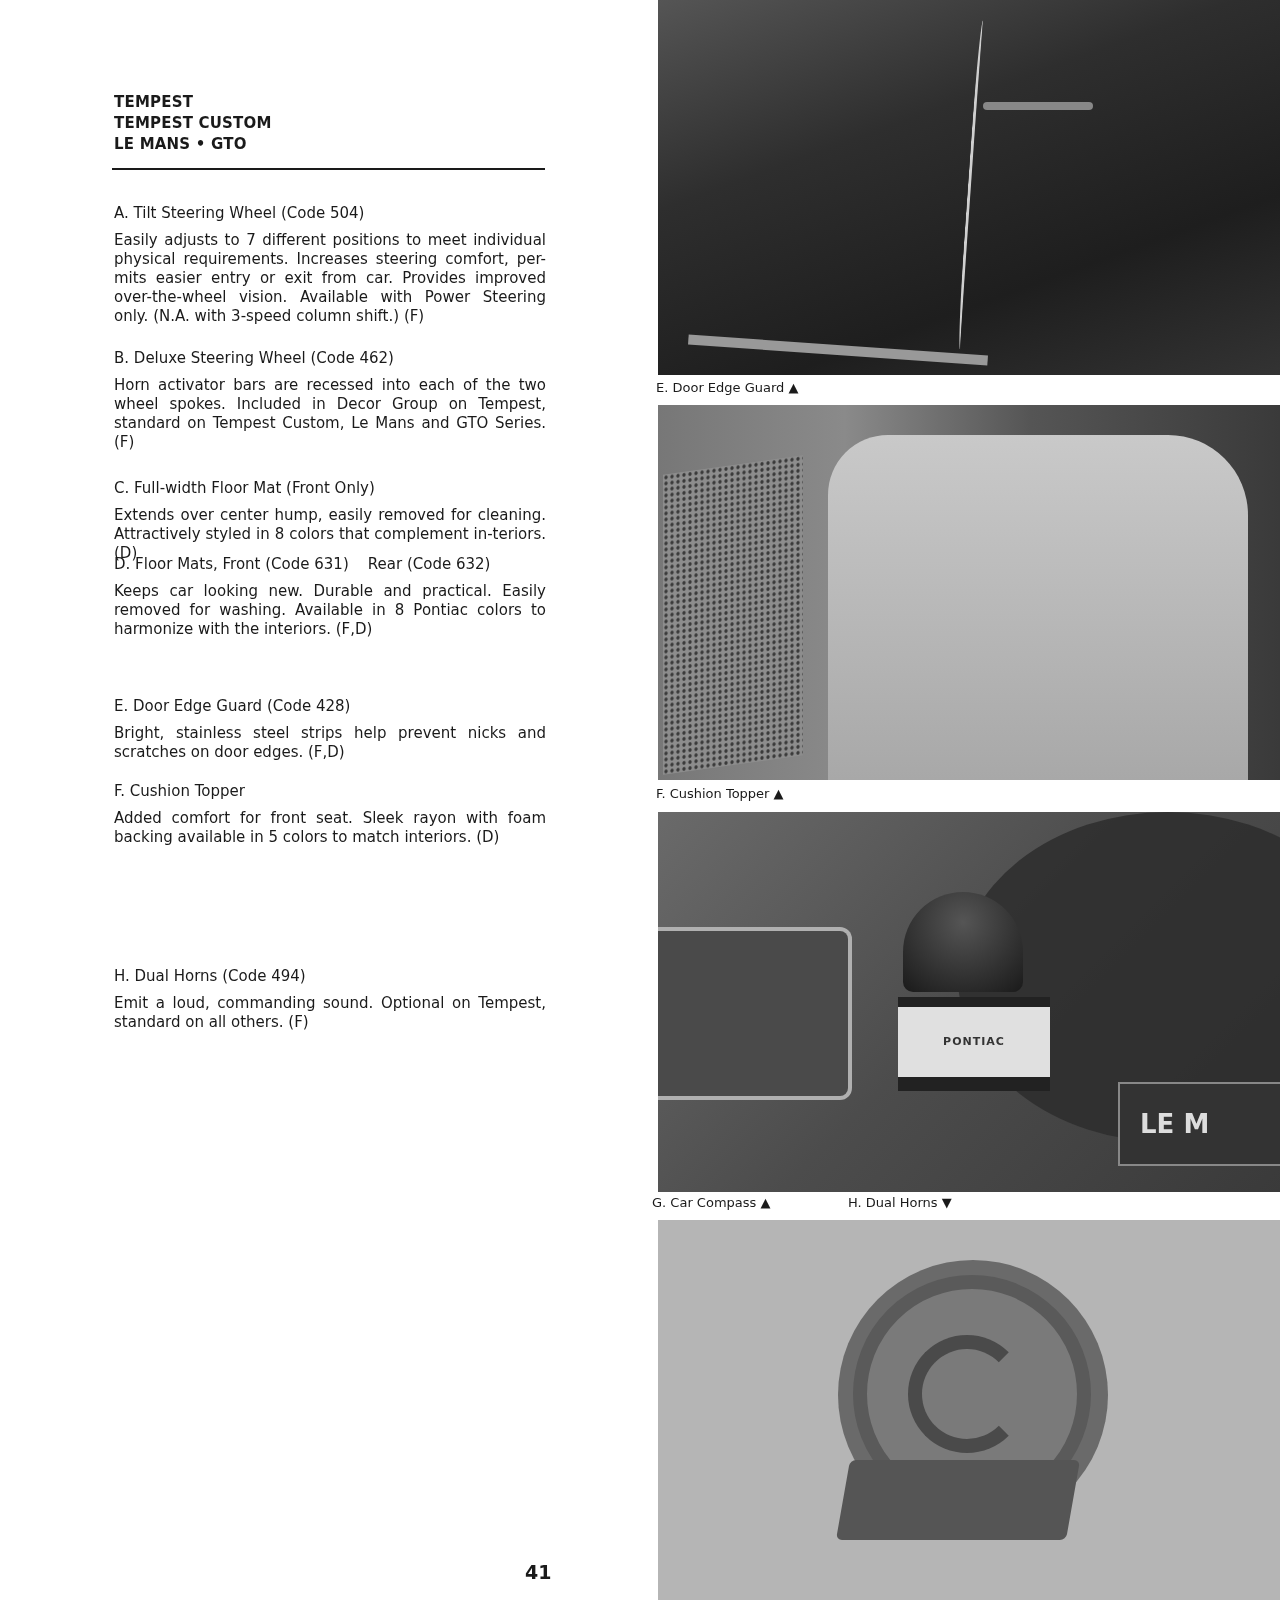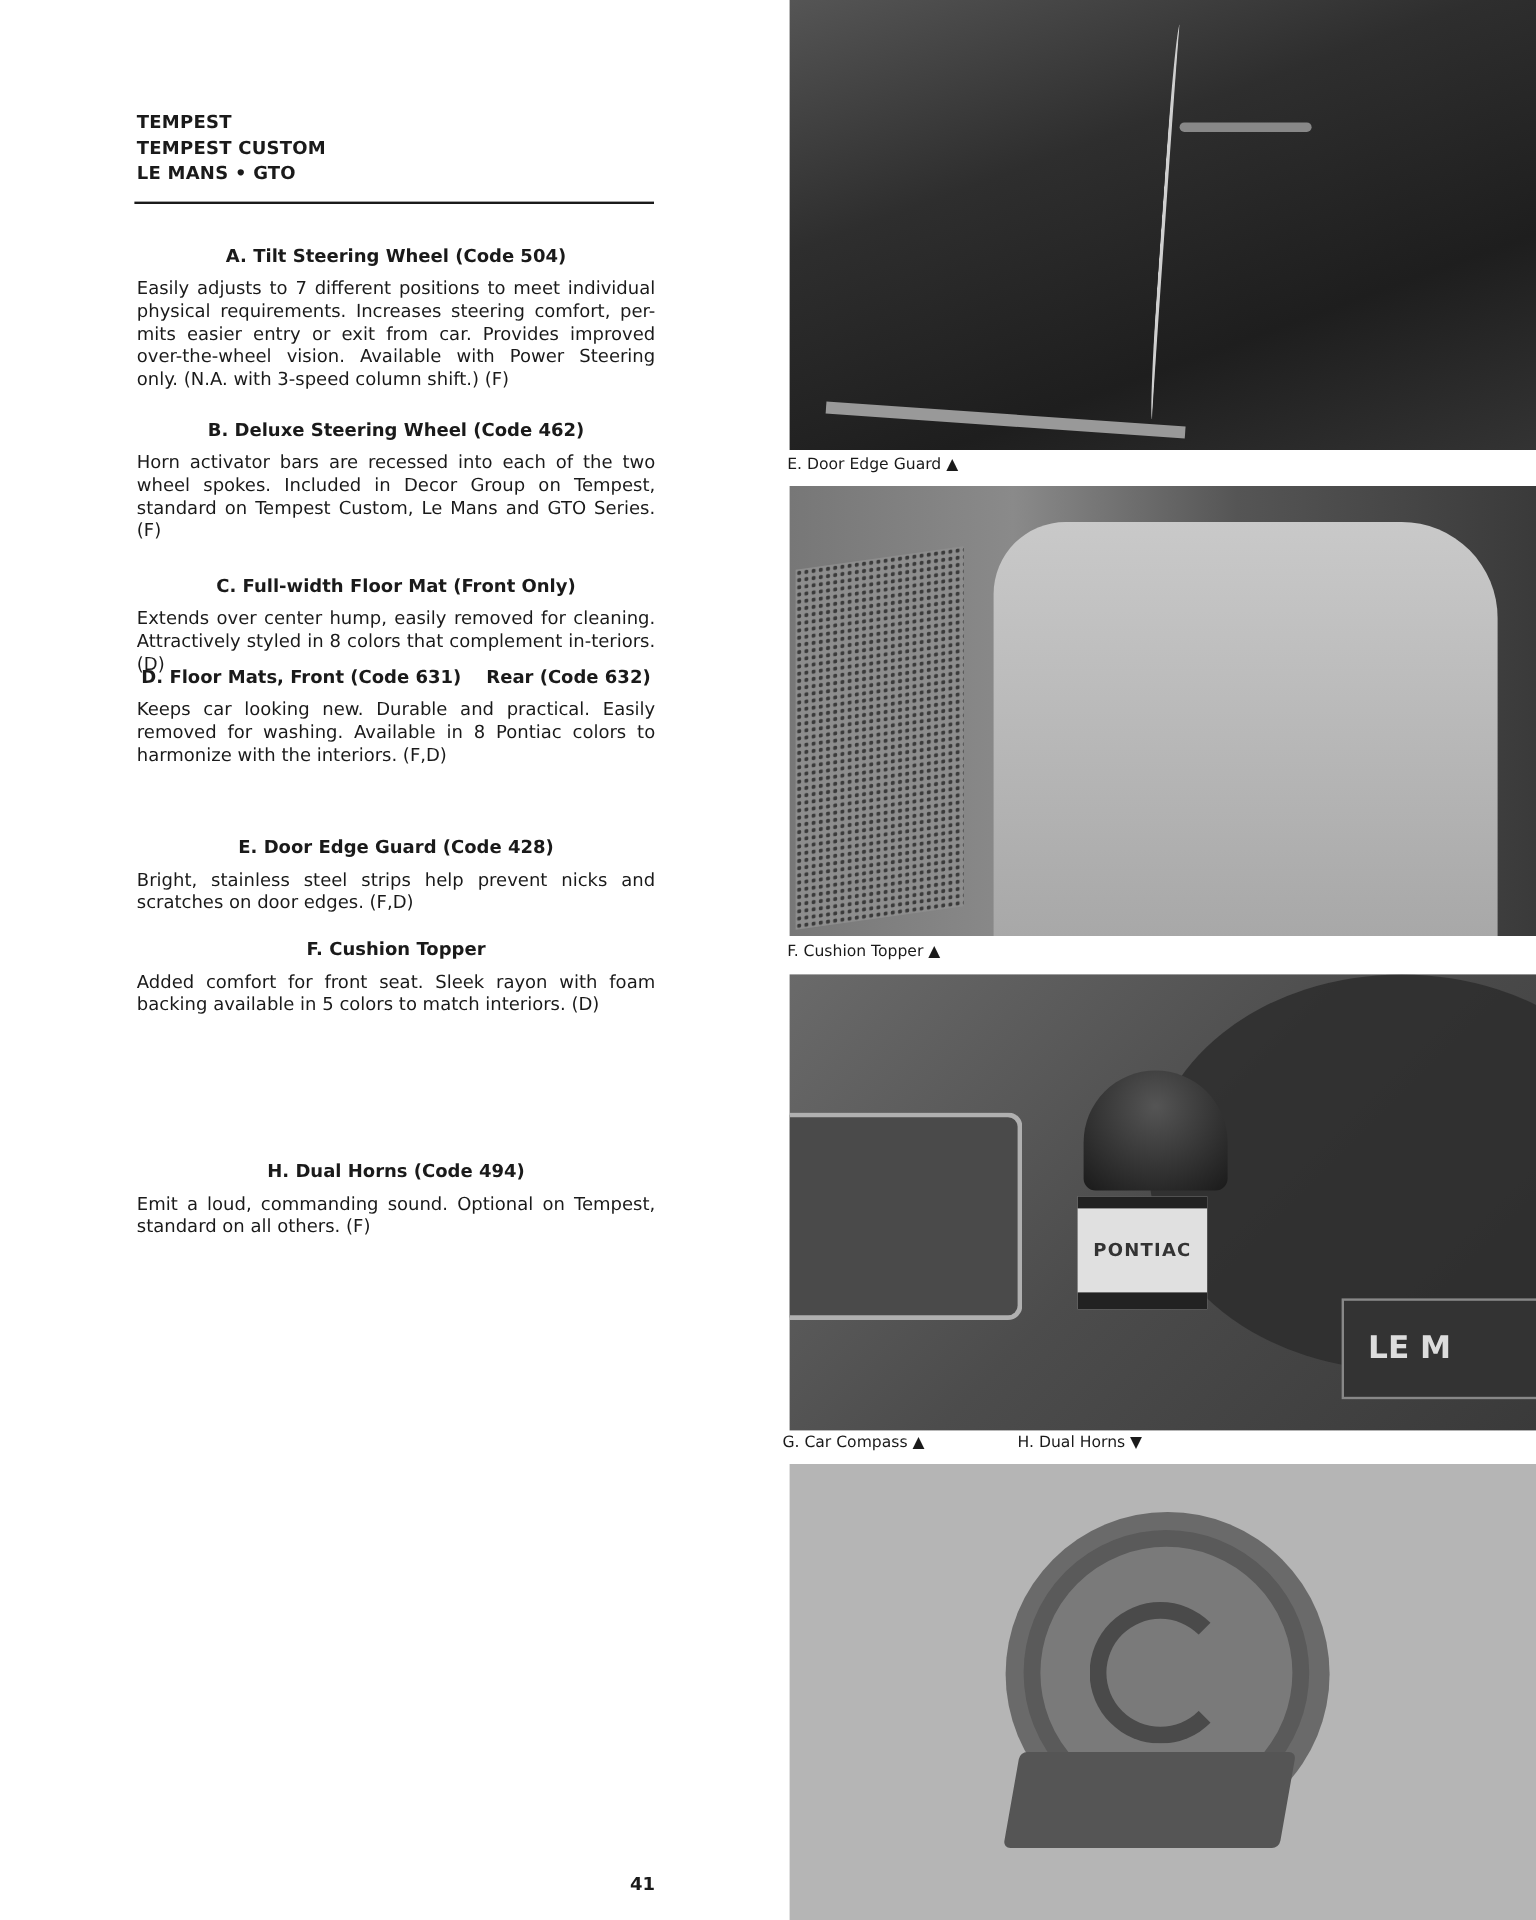--- a/index.html
+++ b/index.html
@@ -4,44 +4,44 @@
 <style>
   html, body { margin: 0; padding: 0; }
   body {
     width: 1280px; height: 1600px; position: relative; overflow: hidden;
     background: #ffffff; color: #1a1a1a;
     font-family: "DejaVu Sans", sans-serif;
   }
   .header { position: absolute; left: 114px; top: 92px; font-size: 15px; font-weight: bold; line-height: 21px; letter-spacing: 0.2px; }
   .rule { position: absolute; left: 112px; top: 168px; width: 433px; height: 2px; background: #1a1a1a; }
   .item { position: absolute; left: 114px; width: 432px; }
-  .item h3 { margin: 0 0 8px 0; font-size: 15px; font-weight: bold; line-height: 20px; text-align: center; }
+  .item h3 { margin: 0 0 8px 0; font-size: 15px; font-weight: normal; line-height: 20px; }
   .item p { margin: 0; font-size: 15px; line-height: 19px; text-align: justify; }
   .photo { position: absolute; left: 658px; width: 622px; overflow: hidden; }
   .caption { position: absolute; font-size: 13px; font-weight: normal; }
-  .pagenum { position: absolute; left: 525px; top: 1561px; font-size: 15px; font-weight: bold; }
+  .pagenum { position: absolute; left: 525px; top: 1561px; font-size: 19px; font-weight: bold; }
 
   
   .photo-door { top: 0; height: 375px;
     background: linear-gradient(160deg, #555 0%, #2e2e2e 35%, #1e1e1e 70%, #333 100%); }
   .photo-door .edge { position: absolute; left: 310px; top: 20px; width: 6px; height: 330px; border-left: 3px solid #cfcfcf; border-radius: 40% 0 0 40%; transform: rotate(4deg); }
   .photo-door .handle { position: absolute; left: 325px; top: 102px; width: 110px; height: 8px; background: #888; border-radius: 4px; }
   .photo-door .trim { position: absolute; left: 30px; top: 345px; width: 300px; height: 10px; background: #999; transform: rotate(4deg); }
 
   .photo-seat { top: 405px; height: 375px;
     background: linear-gradient(90deg, #777 0%, #8a8a8a 30%, #555 60%, #3a3a3a 100%); }
   .photo-seat .pattern { position: absolute; left: 5px; top: 60px; width: 140px; height: 300px;
     background-image: radial-gradient(#3a3a3a 1.5px, #8d8d8d 2px); background-size: 6px 6px; transform: skewY(-8deg); }
   .photo-seat .cushion { position: absolute; left: 170px; top: 30px; width: 420px; height: 345px; background: linear-gradient(180deg, #c9c9c9, #a8a8a8); border-radius: 60px 80px 0 0; }
 
   .photo-compass { top: 812px; height: 380px;
     background: linear-gradient(135deg, #6a6a6a 0%, #4c4c4c 50%, #3a3a3a 100%); }
   .photo-compass .vent { position: absolute; left: 0; top: 115px; width: 190px; height: 165px; border: 4px solid #b0b0b0; border-left: none; border-radius: 0 12px 12px 0; background: #4a4a4a; }
   .photo-compass .dome { position: absolute; left: 245px; top: 80px; width: 120px; height: 100px; border-radius: 60px 60px 10px 10px; background: radial-gradient(circle at 50% 30%, #555, #1a1a1a); }
-  .photo-compass .band { position: absolute; left: 240px; top: 185px; width: 108px; height: 70px; background: #e0e0e0; border-top: 10px solid #222; border-bottom: 14px solid #222; font-size: 15px; font-weight: bold; text-align: center; line-height: 70px; color: #333; letter-spacing: 1px; }
+  .photo-compass .band { position: absolute; left: 240px; top: 185px; width: 152px; height: 70px; background: #e0e0e0; border-top: 10px solid #222; border-bottom: 14px solid #222; font-size: 11px; font-weight: bold; text-align: center; line-height: 70px; color: #333; letter-spacing: 1px; }
   .photo-compass .wheel { position: absolute; left: 300px; top: 0; width: 420px; height: 330px; border-radius: 50%; background: #2d2d2d; opacity: 0.85; }
   .photo-compass .badge { position: absolute; left: 460px; top: 270px; width: 200px; height: 80px; background: #333; border: 2px solid #888; color: #ddd; font-weight: bold; font-size: 26px; line-height: 80px; padding-left: 20px; }
 
   .photo-horn { top: 1220px; height: 380px; background: #b5b5b5; }
   .photo-horn .disc { position: absolute; left: 180px; top: 40px; width: 270px; height: 270px; border-radius: 50%; background: #6a6a6a; }
   .photo-horn .shell { position: absolute; left: 195px; top: 55px; width: 210px; height: 210px; border-radius: 50%; background: #7a7a7a; border: 14px solid #5a5a5a; }
   .photo-horn .spiral { position: absolute; left: 250px; top: 115px; width: 90px; height: 90px; border-radius: 50%; border: 14px solid #4a4a4a; border-right-color: transparent; }
   .photo-horn .mouth { position: absolute; left: 185px; top: 240px; width: 230px; height: 80px; background: #555; border-radius: 6px; transform: skewX(-10deg); }
 </style>
 </head>

